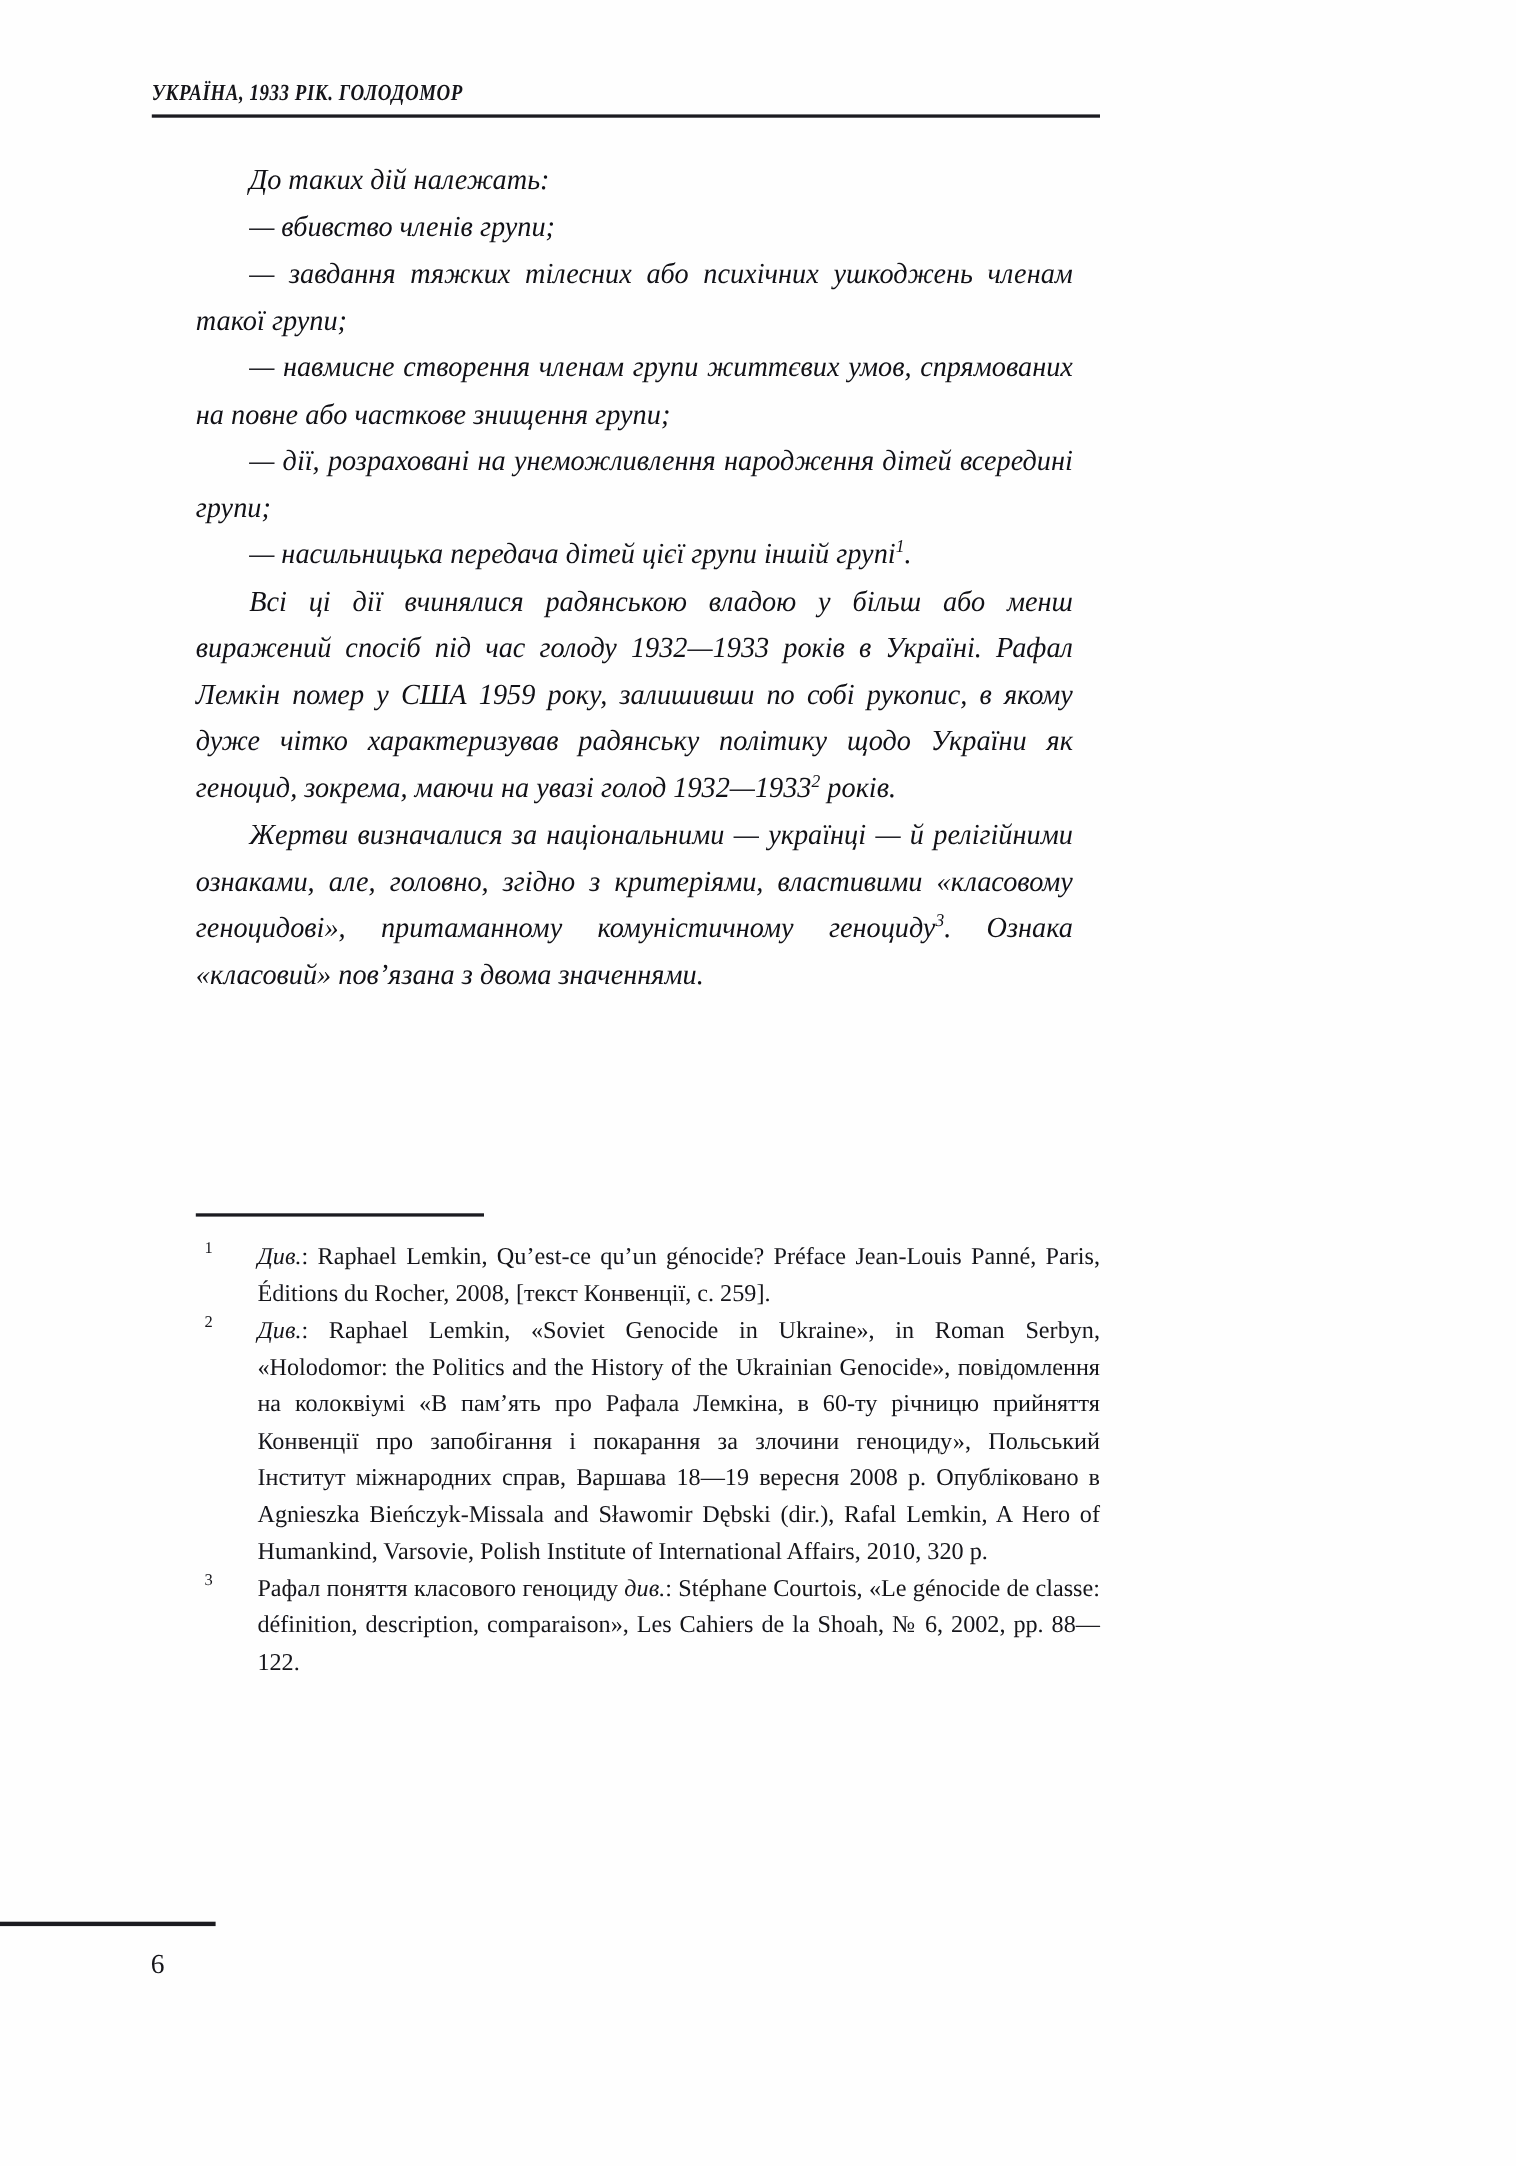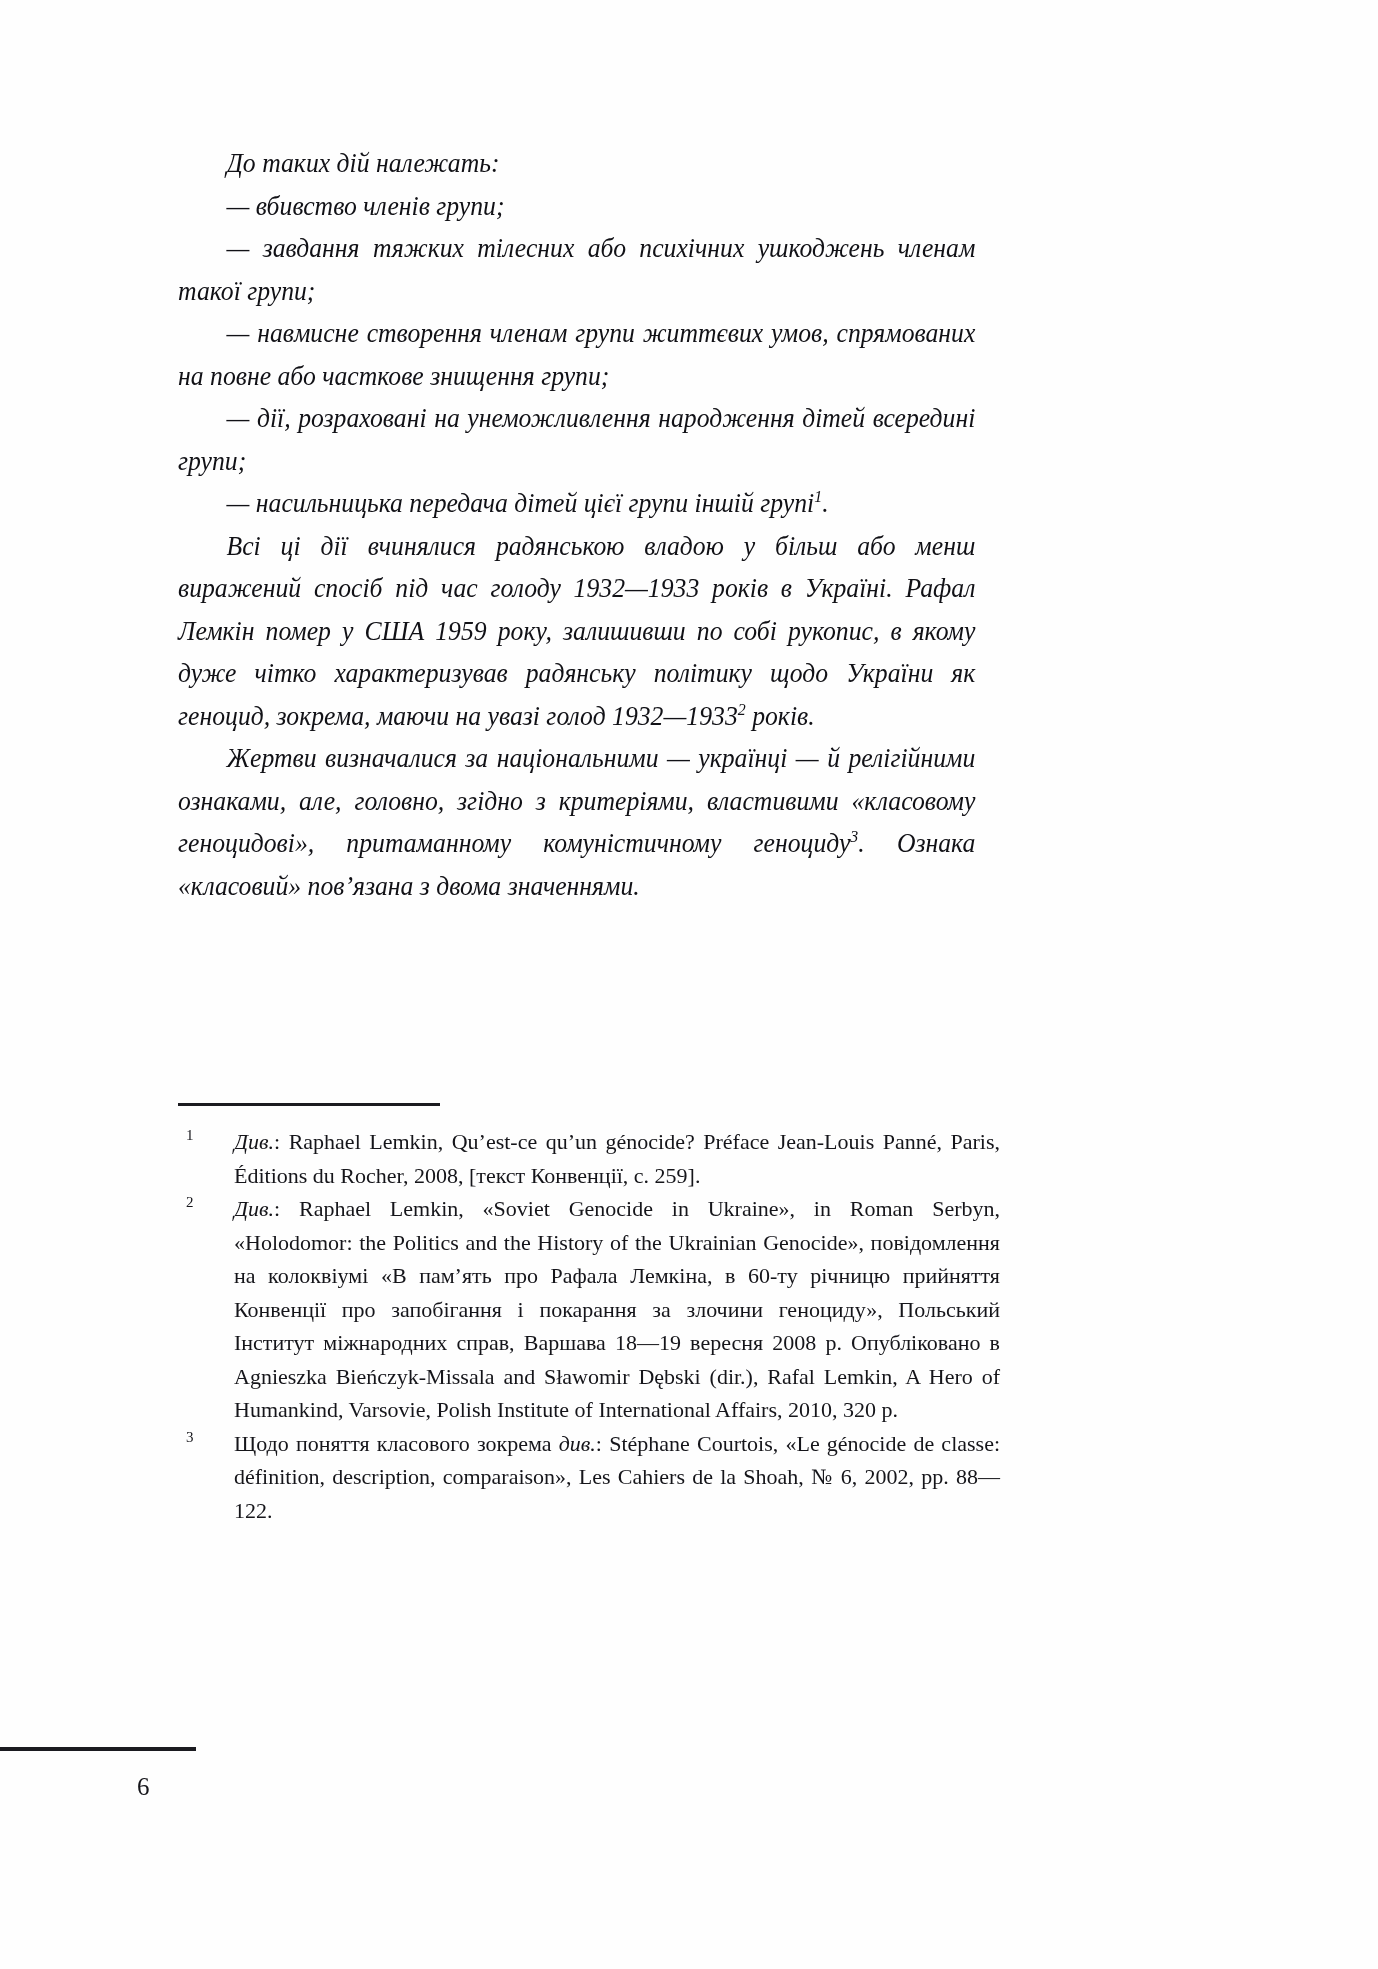--- a/index.html
+++ b/index.html
@@ -143,20 +143,24 @@
     font-size: 25px;
     color: #15151a;
     padding-left: 137px;
   }
 </style>
 </head>
 <body>
 
 <div class="page">
 
+  <div class="header-zone">
+    <div class="running-head">УКРАЇНА, 1933 РІК. ГОЛОДОМОР</div>
+    <div class="header-rule"></div>
+  </div>
 
   <div class="body-col">
     <div class="bodytext">
 
       <p class="para-indent">До таких дій належать:</p>
 
       <p class="list-line">— вбивство членів групи;</p>
 
       <p class="list-line">— завдання тяжких тілесних або психічних ушкоджень членам такої групи;</p>
 
@@ -181,21 +185,21 @@
       <div class="fn-body"><i>Див.</i><span>: Raphael Lemkin, Qu’est-ce qu’un génocide? Préface Jean-Louis Panné, Paris, Éditions du Rocher, 2008, [текст Конвенції, с. 259].</span></div>
     </div>
 
     <div class="footnote">
       <div class="fn-marker"><span>2</span></div>
       <div class="fn-body"><i>Див.</i><span>: Raphael Lemkin, «Soviet Genocide in Ukraine», in Roman Serbyn, «Holodomor: the Politics and the History of the Ukrainian Genocide», повідомлення на колоквіумі «В пам’ять про Рафала Лемкіна, в 60-ту річницю прийняття Конвенції про запобігання і покарання за злочини геноциду», Польський Інститут міжнародних справ, Варшава 18—19 вересня 2008 р. Опубліковано в Agnieszka Bieńczyk-Missala and Sławomir Dębski (dir.), Rafal Lemkin, A Hero of Humankind, Varsovie, Polish Institute of International Affairs, 2010, 320 p.</span></div>
     </div>
 
     <div class="footnote">
       <div class="fn-marker"><span>3</span></div>
-      <div class="fn-body"><span>Щодо поняття класового зокрема </span><i>див.</i><span>: Stéphane Courtois, «Le génocide de classe: définition, description, comparaison», Les Cahiers de la Shoah, № 6, 2002, pp. 88—122.</span></div>
+      <div class="fn-body"><span>Рафал поняття класового геноциду </span><i>див.</i><span>: Stéphane Courtois, «Le génocide de classe: définition, description, comparaison», Les Cahiers de la Shoah, № 6, 2002, pp. 88—122.</span></div>
     </div>
   </div>
 
   <div class="folio-zone">
     <div class="folio-rule"></div>
     <div class="folio-number">6</div>
   </div>
 
 </div>
 

